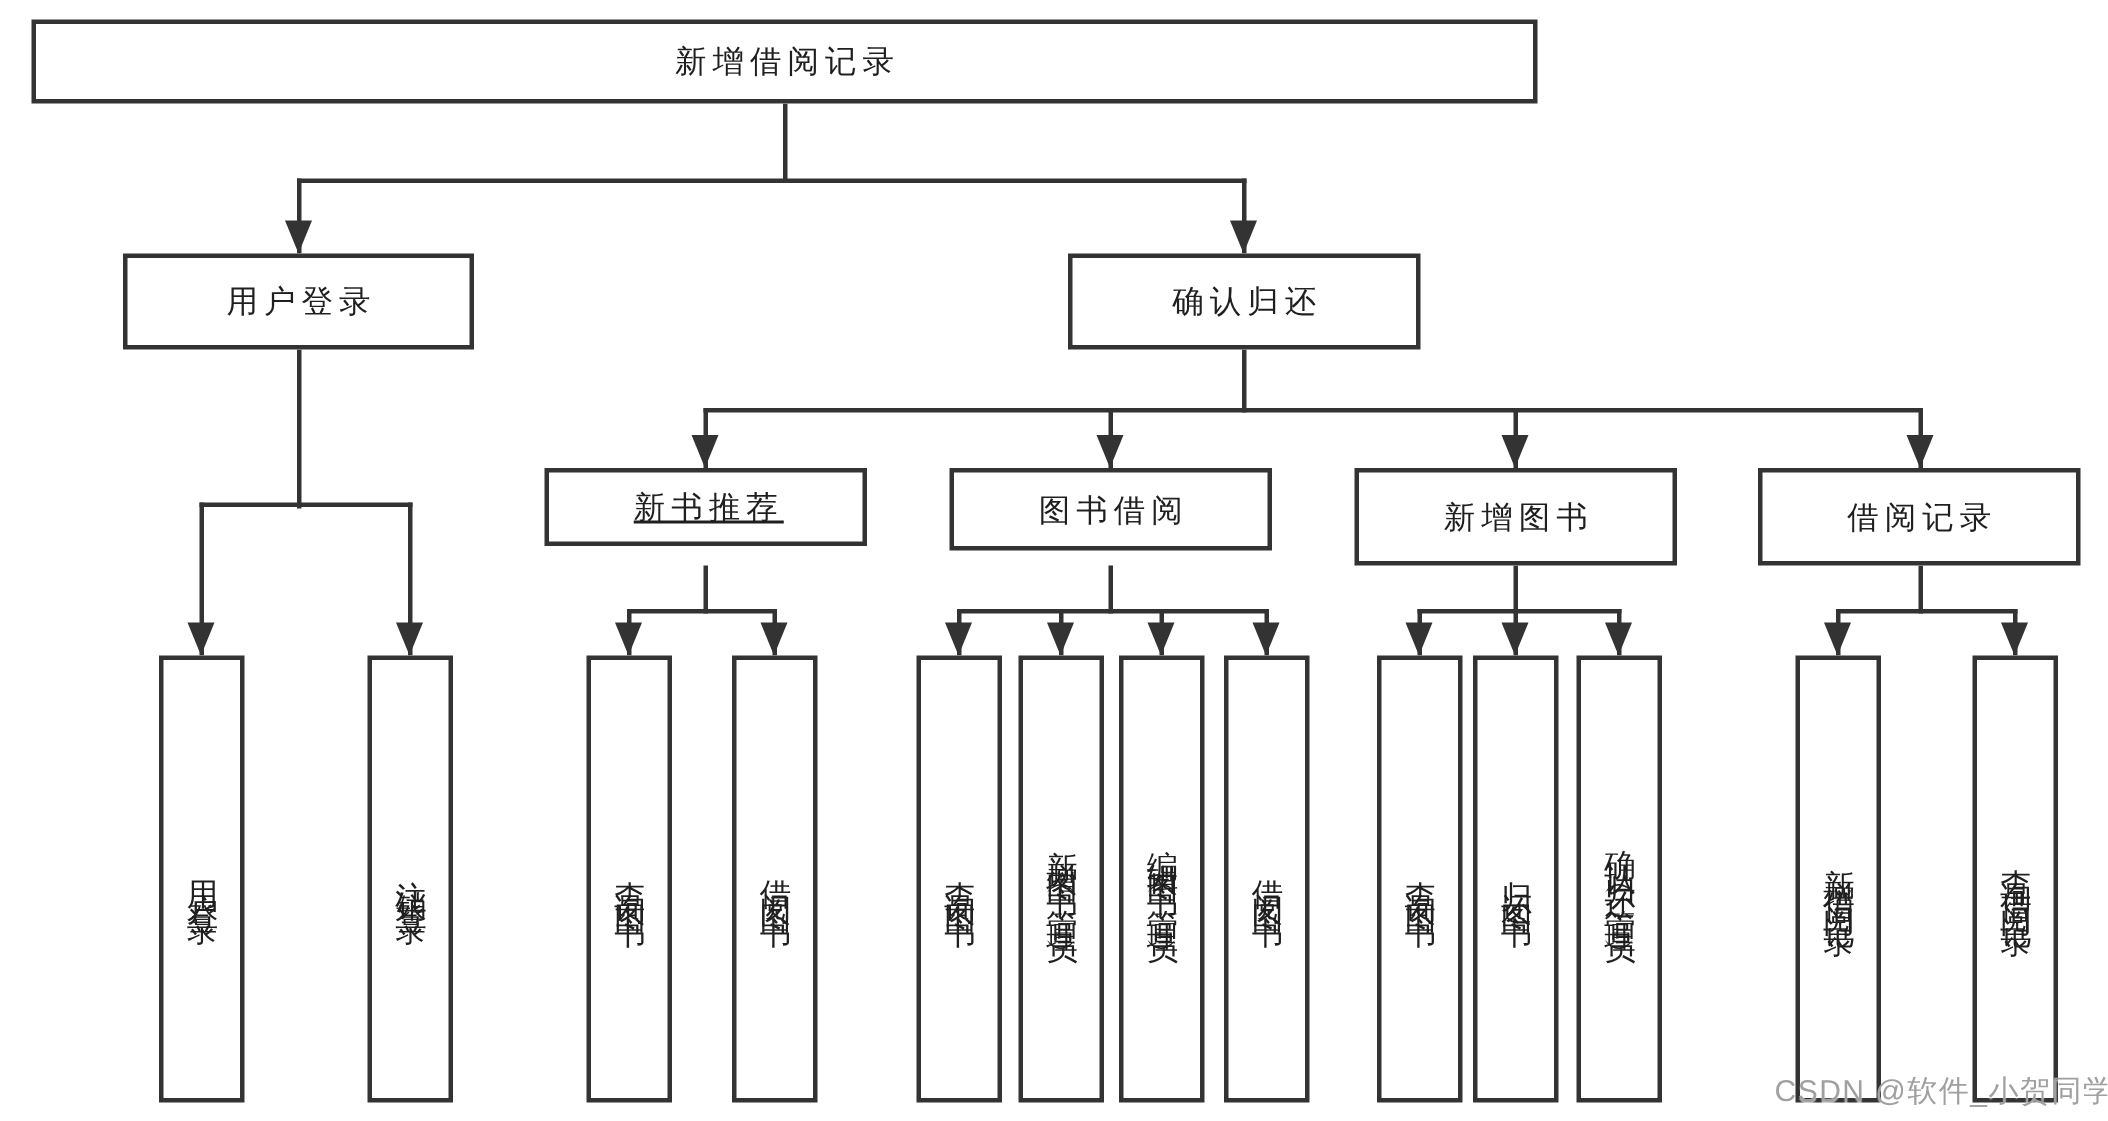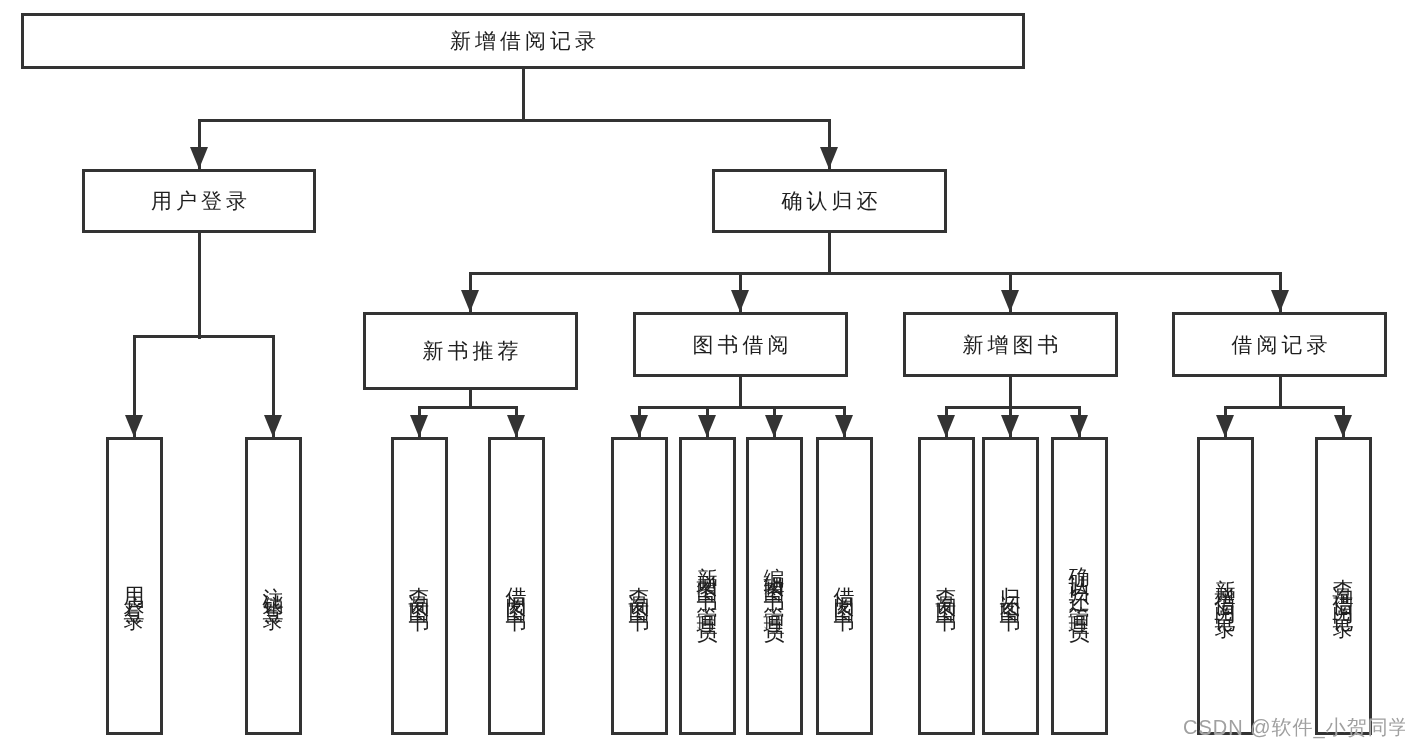--- a/index.html
+++ b/index.html
@@ -131,24 +131,24 @@
     <span>新增借阅记录</span>
   </div>
 
   <div class="node" style="left:82px; top:169px; width:234px; height:64px;">
     <span>用户登录</span>
   </div>
   <div class="node" style="left:712px; top:169px; width:235px; height:64px;">
     <span>确认归还</span>
   </div>
 
-  <div class="node" style="left:363px; top:312px; width:215px; height:78px;">
+  <div class="node" style="left:363px; top:312px; width:215px; height:52px;text-decoration:underline;">
     <span>新书推荐</span>
   </div>
-  <div class="node" style="left:633px; top:312px; width:215px; height:65px;">
+  <div class="node" style="left:633px; top:312px; width:215px; height:55px;">
     <span>图书借阅</span>
   </div>
   <div class="node" style="left:903px; top:312px; width:215px; height:65px;">
     <span>新增图书</span>
   </div>
   <div class="node" style="left:1172px; top:312px; width:215px; height:65px;">
     <span>借阅记录</span>
   </div>
 
   <div class="node leaf" style="left:106px; top:437px; width:57px; height:298px;">

